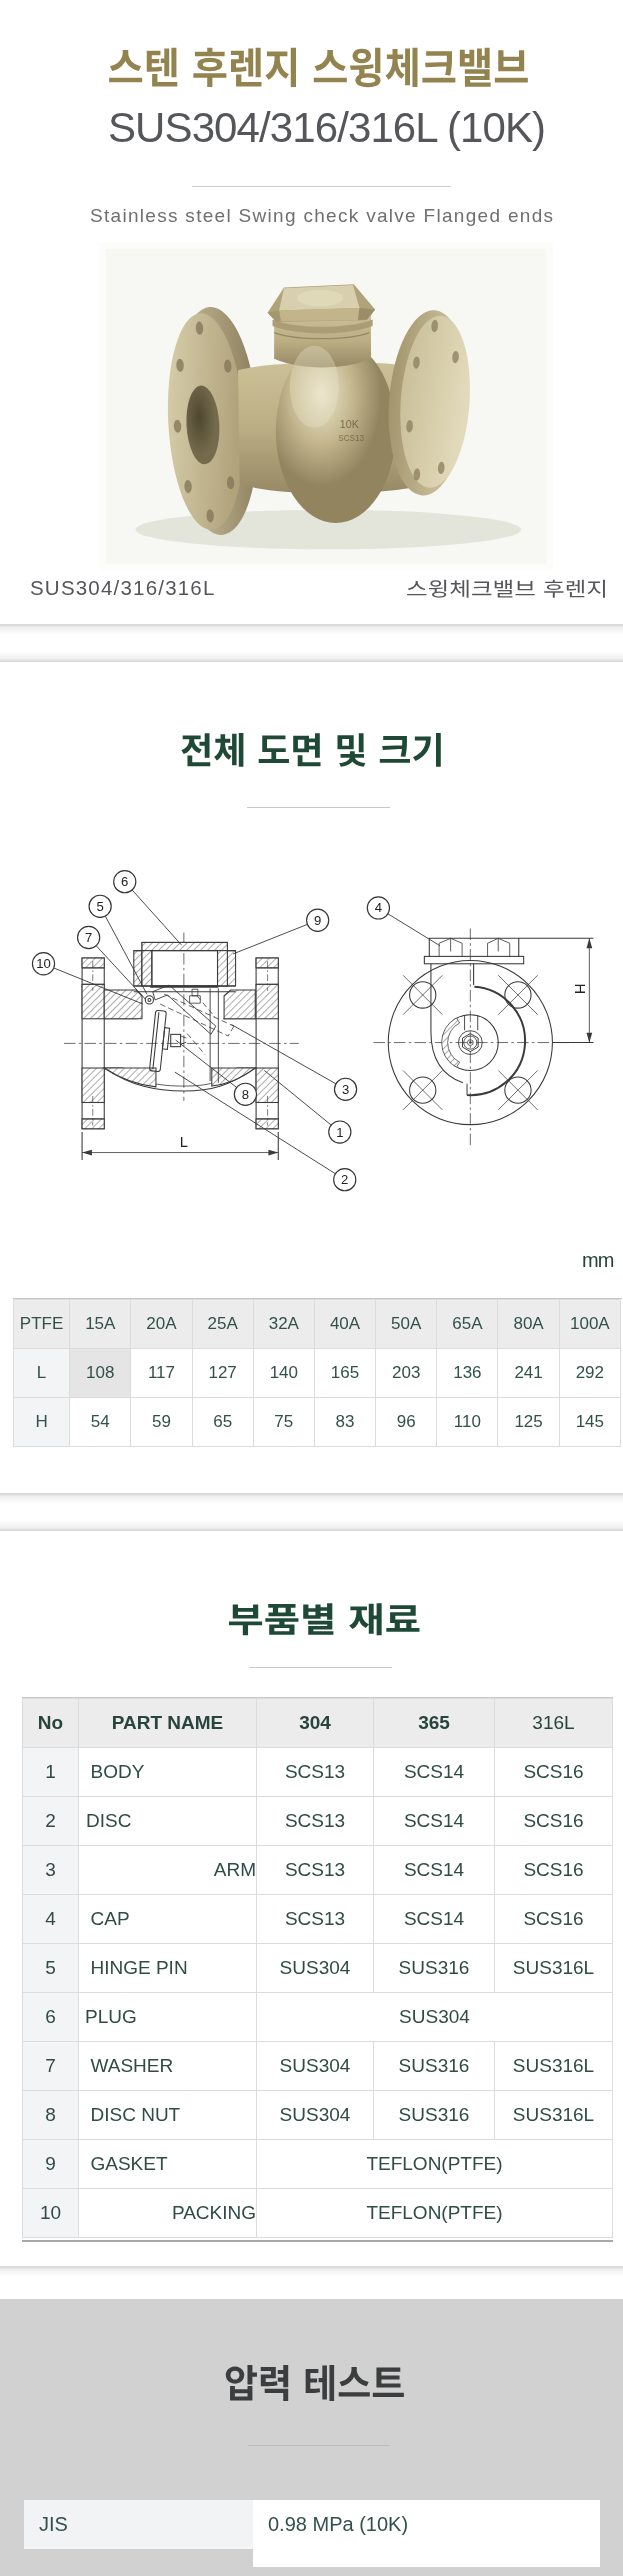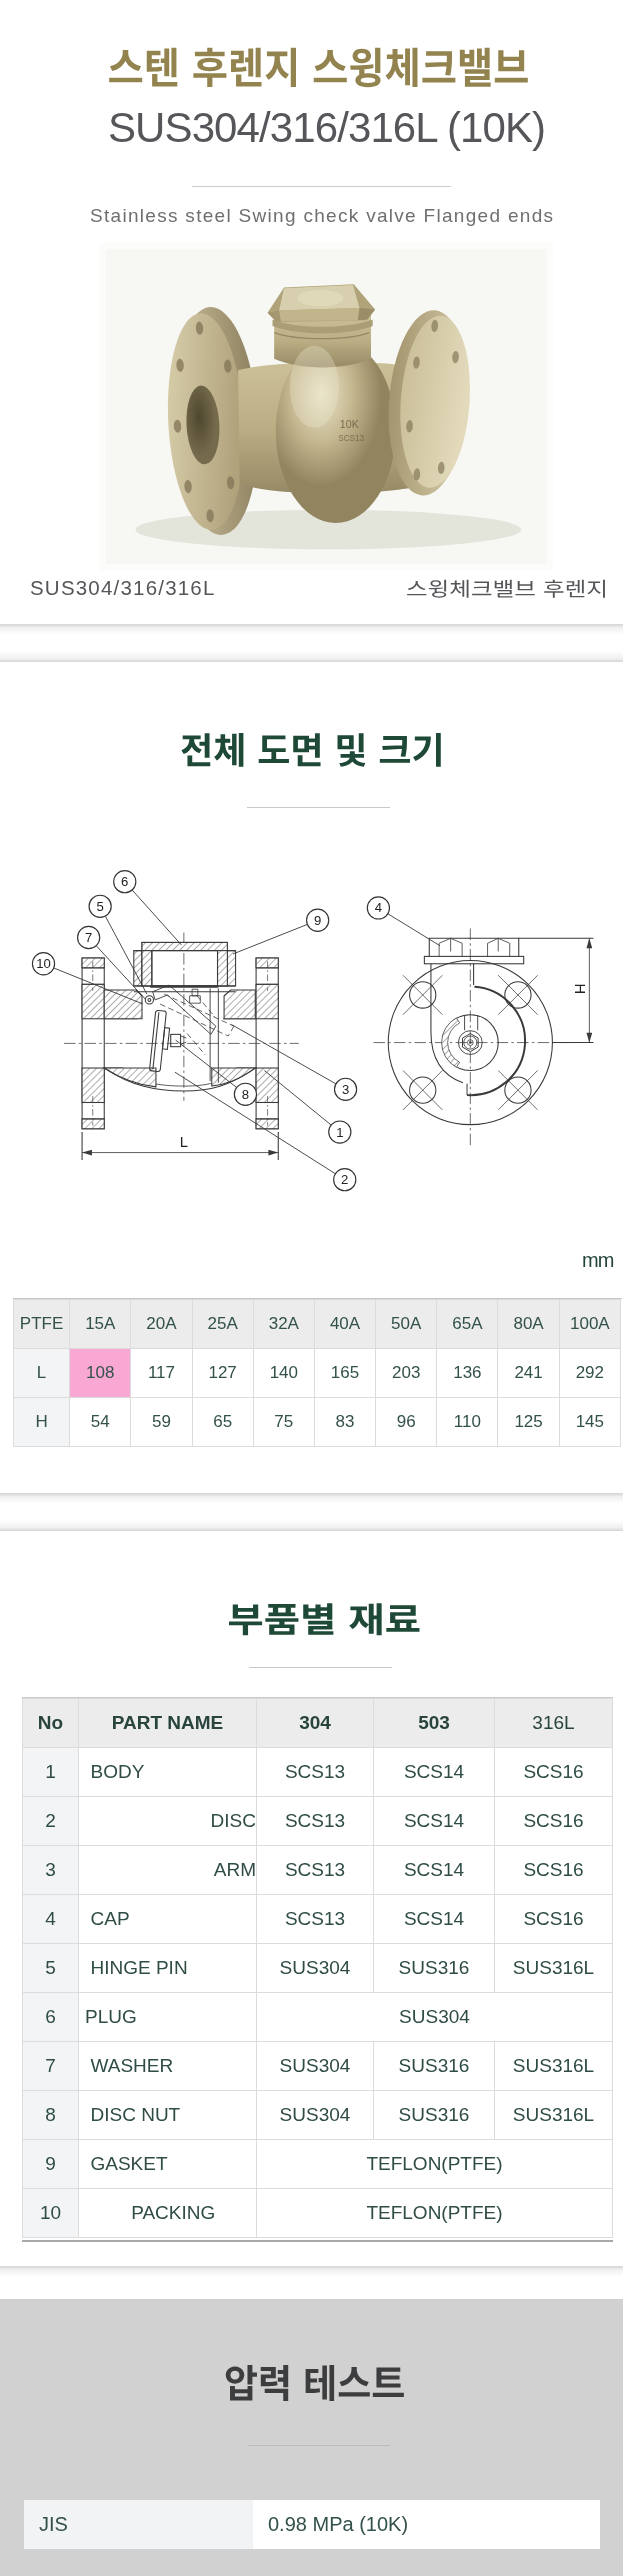--- a/index.html
+++ b/index.html
@@ -41,21 +41,21 @@
           <td style="border:0.8px solid #dcdcdc;height:49px;padding:0;background:#ececec">25A</td>
           <td style="border:0.8px solid #dcdcdc;height:49px;padding:0;background:#ececec">32A</td>
           <td style="border:0.8px solid #dcdcdc;height:49px;padding:0;background:#ececec">40A</td>
           <td style="border:0.8px solid #dcdcdc;height:49px;padding:0;background:#ececec">50A</td>
           <td style="border:0.8px solid #dcdcdc;height:49px;padding:0;background:#ececec">65A</td>
           <td style="border:0.8px solid #dcdcdc;height:49px;padding:0;background:#ececec">80A</td>
           <td style="border:0.8px solid #dcdcdc;height:49px;padding:0;background:#ececec">100A</td>
         </tr>
         <tr>
           <td style="border:0.8px solid #dcdcdc;height:49px;padding:0;background:#f3f4f6">L</td>
-          <td style="border:0.8px solid #dcdcdc;height:49px;padding:0;background:#f9a8d4">108</td>
+          <td style="border:0.8px solid #dcdcdc;height:49px;padding:0;background:#e5e5e5">108</td>
           <td style="border:0.8px solid #dcdcdc;height:49px;padding:0;background:#ffffff">117</td>
           <td style="border:0.8px solid #dcdcdc;height:49px;padding:0;background:#ffffff">127</td>
           <td style="border:0.8px solid #dcdcdc;height:49px;padding:0;background:#ffffff">140</td>
           <td style="border:0.8px solid #dcdcdc;height:49px;padding:0;background:#ffffff">165</td>
           <td style="border:0.8px solid #dcdcdc;height:49px;padding:0;background:#ffffff">203</td>
           <td style="border:0.8px solid #dcdcdc;height:49px;padding:0;background:#ffffff">136</td>
           <td style="border:0.8px solid #dcdcdc;height:49px;padding:0;background:#ffffff">241</td>
           <td style="border:0.8px solid #dcdcdc;height:49px;padding:0;background:#ffffff">292</td>
         </tr>
         <tr>
@@ -80,33 +80,33 @@
         <col style="width:178px">
         <col style="width:117px">
         <col style="width:121px">
         <col style="width:118px">
       </colgroup>
       <tbody>
         <tr>
           <td style="border:0.8px solid #dcdcdc;height:49px;background:#ececec;font-weight:bold;color:#28443d">No</td>
           <td style="border:0.8px solid #dcdcdc;background:#ececec;font-weight:bold;color:#28443d">PART NAME</td>
           <td style="border:0.8px solid #dcdcdc;background:#ececec;font-weight:bold;color:#28443d">304</td>
-          <td style="border:0.8px solid #dcdcdc;background:#ececec;font-weight:bold;color:#28443d">503</td>
+          <td style="border:0.8px solid #dcdcdc;background:#ececec;font-weight:bold;color:#28443d">365</td>
           <td style="border:0.8px solid #dcdcdc;background:#ececec;font-weight:normal;color:#28443d">316L</td>
         </tr>
         <tr>
           <td style="border:0.8px solid #dcdcdc;height:49px;background:#f3f4f6">1</td>
           <td style="border:0.8px solid #dcdcdc;text-align:left;padding-left:11.5px">BODY</td>
           <td style="border:0.8px solid #dcdcdc;">SCS13</td>
           <td style="border:0.8px solid #dcdcdc;">SCS14</td>
           <td style="border:0.8px solid #dcdcdc;">SCS16</td>
         </tr>
         <tr>
           <td style="border:0.8px solid #dcdcdc;height:49px;background:#f3f4f6">2</td>
-          <td style="border:0.8px solid #dcdcdc;text-align:right;padding-left:7px">DISC</td>
+          <td style="border:0.8px solid #dcdcdc;text-align:left;padding-left:7px">DISC</td>
           <td style="border:0.8px solid #dcdcdc;">SCS13</td>
           <td style="border:0.8px solid #dcdcdc;">SCS14</td>
           <td style="border:0.8px solid #dcdcdc;">SCS16</td>
         </tr>
         <tr>
           <td style="border:0.8px solid #dcdcdc;height:49px;background:#f3f4f6">3</td>
           <td style="border:0.8px solid #dcdcdc;text-align:right;padding-left:11.5px">ARM</td>
           <td style="border:0.8px solid #dcdcdc;">SCS13</td>
           <td style="border:0.8px solid #dcdcdc;">SCS14</td>
           <td style="border:0.8px solid #dcdcdc;">SCS16</td>
@@ -144,28 +144,28 @@
           <td style="border:0.8px solid #dcdcdc;">SUS316</td>
           <td style="border:0.8px solid #dcdcdc;">SUS316L</td>
         </tr>
         <tr>
           <td style="border:0.8px solid #dcdcdc;height:49px;background:#f3f4f6">9</td>
           <td style="border:0.8px solid #dcdcdc;text-align:left;padding-left:11.5px">GASKET</td>
           <td colspan="3" style="border:0.8px solid #dcdcdc;">TEFLON(PTFE)</td>
         </tr>
         <tr>
           <td style="border:0.8px solid #dcdcdc;height:49px;background:#f3f4f6">10</td>
-          <td style="border:0.8px solid #dcdcdc;text-align:center;padding-left:11.5px">PACKING</td>
+          <td style="border:0.8px solid #dcdcdc;text-align:right;padding-left:11.5px">PACKING</td>
           <td colspan="3" style="border:0.8px solid #dcdcdc;">TEFLON(PTFE)</td>
         </tr>
       </tbody>
     </table>
   </div>
 <div class="abs" style="left:24px;top:2500px;width:229px;height:49px;background:#f2f3f5;font-size:20px;color:#33514c;line-height:49px;padding-left:15px">JIS</div>
-<div class="abs" style="left:253px;top:2500px;width:347px;height:49px;background:#ffffff;font-size:20px;color:#33514c;line-height:49px;padding-left:15px">0.98 MPa (10K)</div>
+<div class="abs" style="left:253px;top:2500px;width:347px;height:67px;background:#ffffff;font-size:20px;color:#33514c;line-height:49px;padding-left:15px">0.98 MPa (10K)</div>
 <svg class="abs" style="left:0;top:0" width="623" height="2576" viewBox="0 0 759 3136">
 <defs>
 <pattern id="h" width="6" height="6" patternUnits="userSpaceOnUse" patternTransform="rotate(45)">
   <rect width="6" height="6" fill="#fff"></rect>
         <line x1="0" y1="0" x2="0" y2="6" stroke="#4a4a4a" stroke-width="1.1"></line>
 </pattern>
 <linearGradient id="gflange" x1="0" y1="0" x2="1" y2="0">
         <stop offset="0" stop-color="#cdc39e"></stop>
         <stop offset="1" stop-color="#8d8060"></stop>
       </linearGradient>

